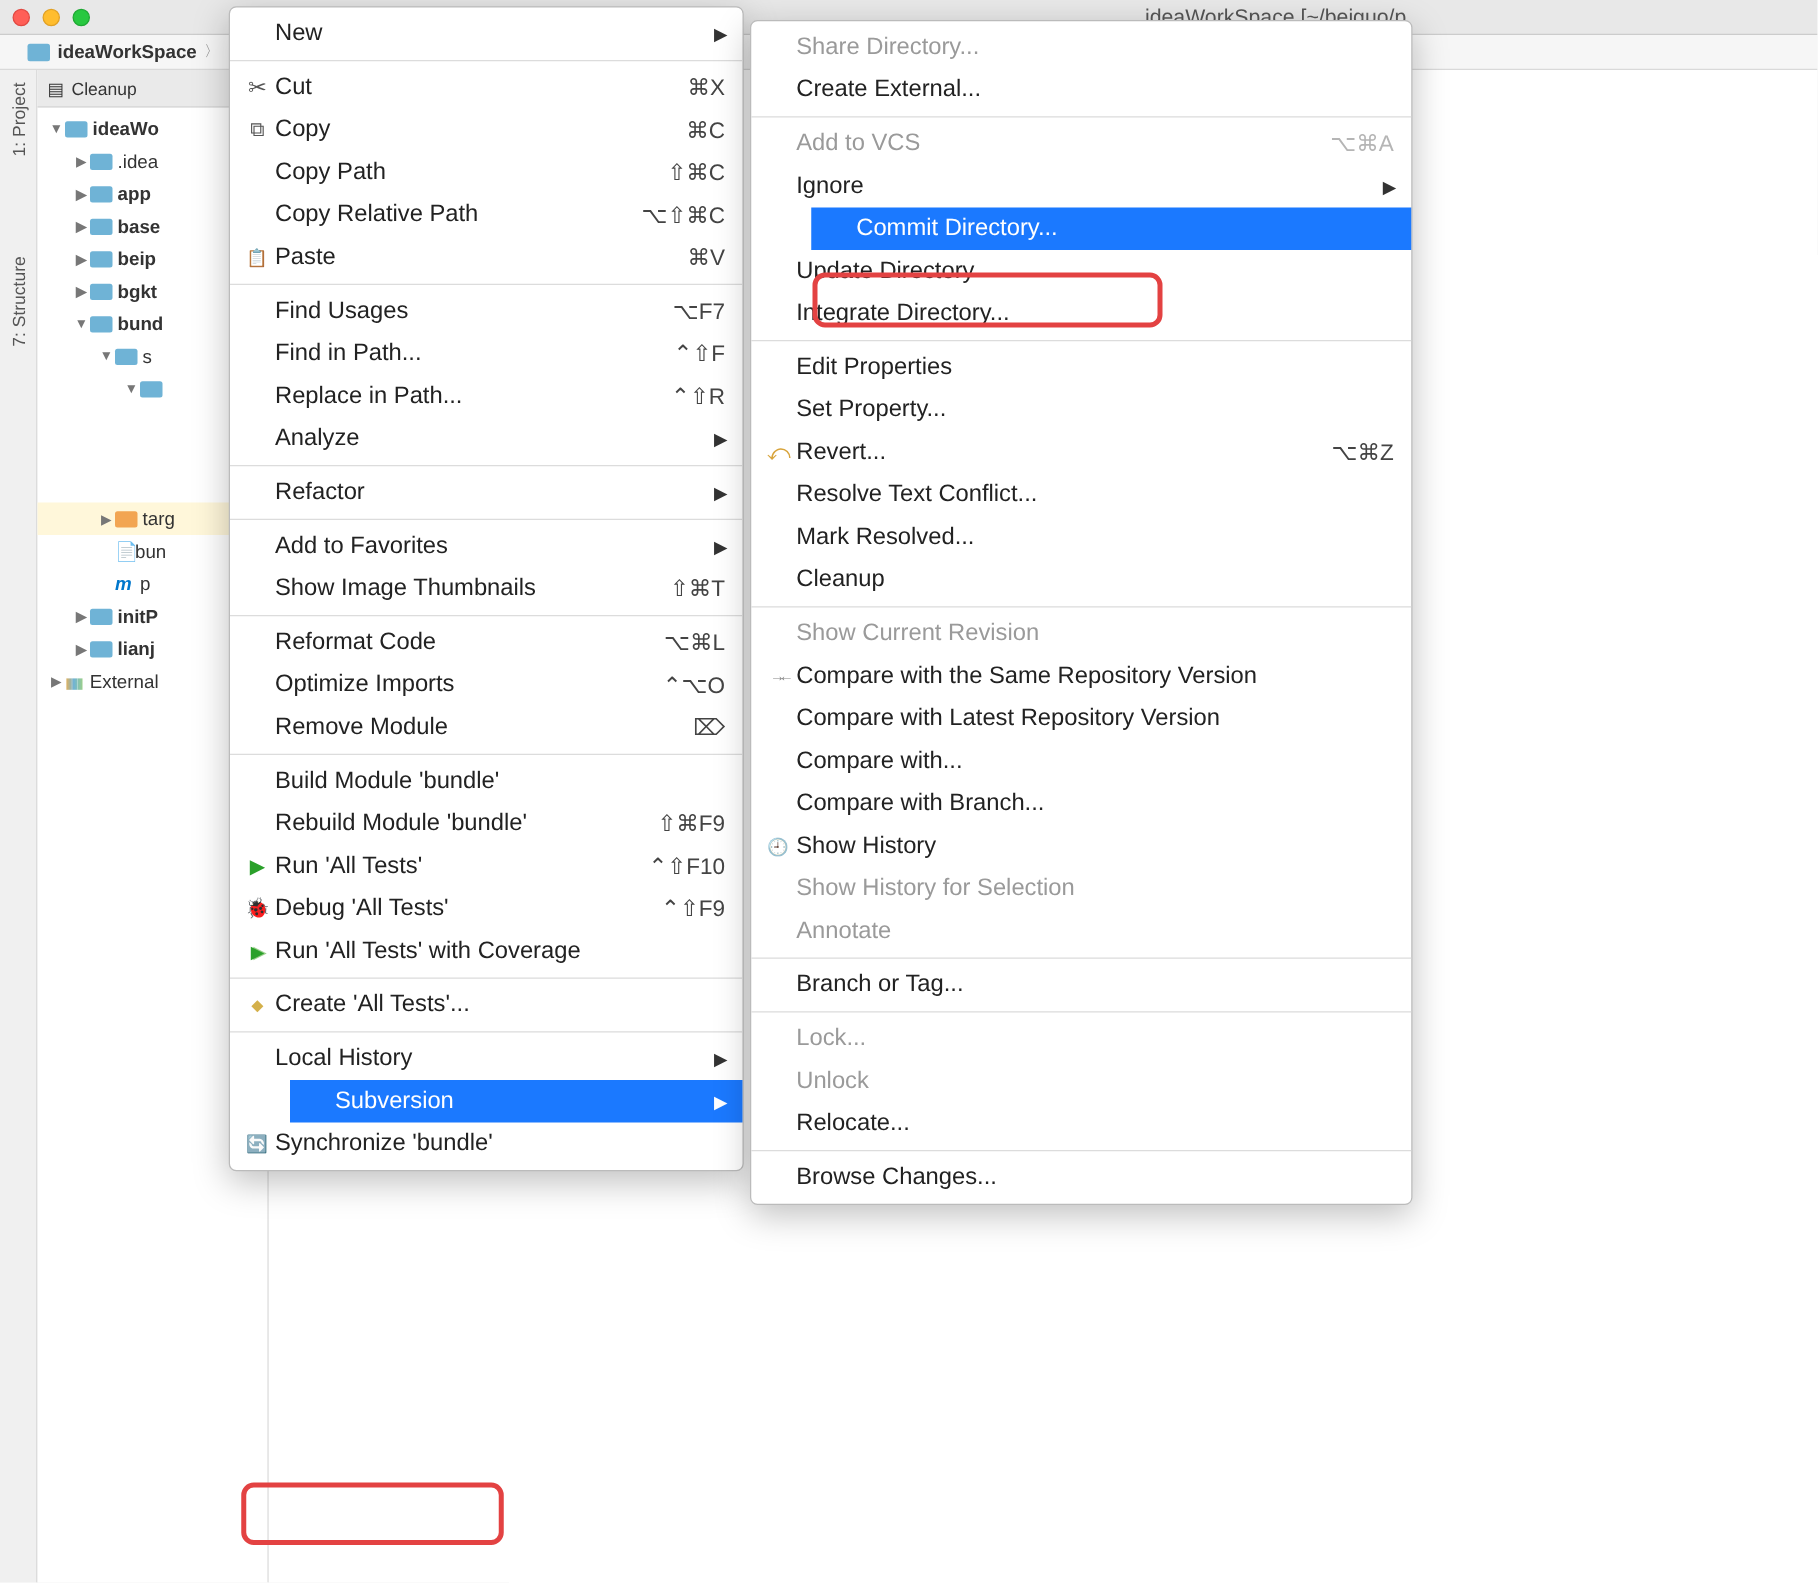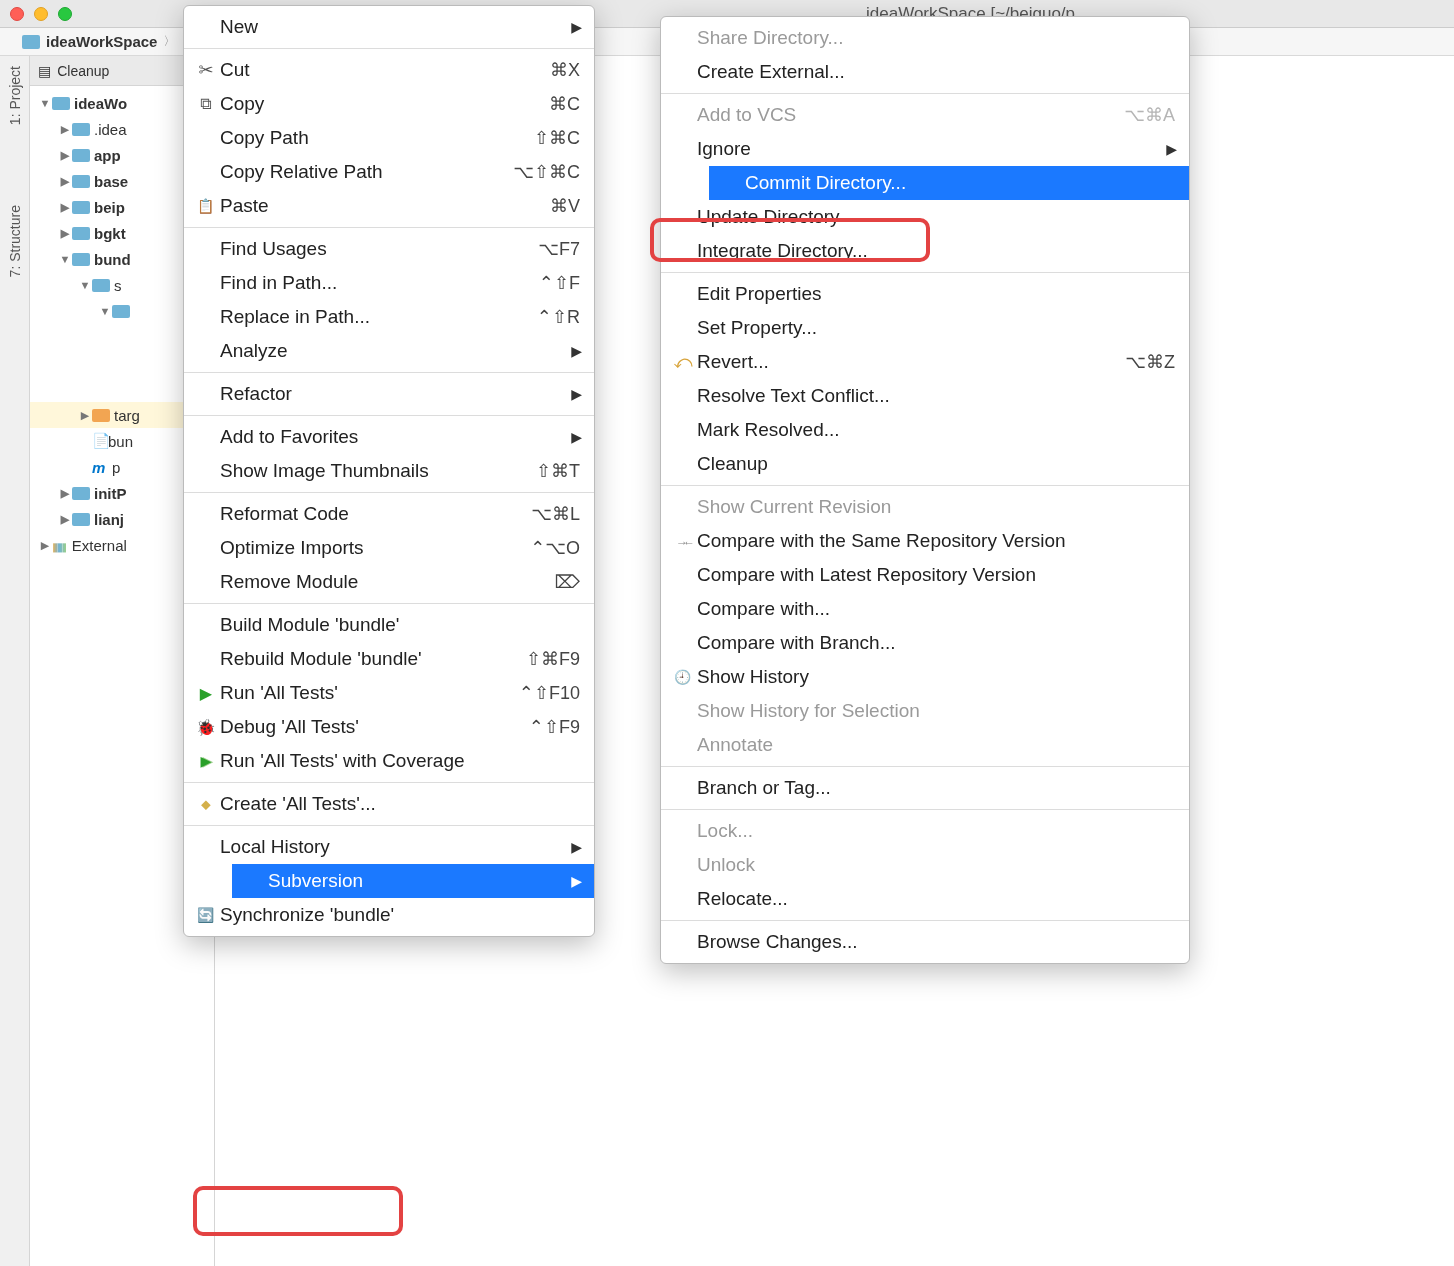--- a/index.html
+++ b/index.html
@@ -22,21 +22,21 @@
     display: flex;
     align-items: center;
     padding: 0 10px;
     position: relative;
   }
   .traffic { display: flex; gap: 10px; }
   .traffic .dot { width: 14px; height: 14px; border-radius: 50%; }
   .dot.red { background: #ff5f57; border: 1px solid #e14942; }
   .dot.yellow { background: #ffbd2e; border: 1px solid #e1a125; }
   .dot.green { background: #28c840; border: 1px solid #1fa833; }
-  .titlebar .title { position: absolute; left: 866px; font-size: 17px; color: #555; white-space: nowrap; }
+  .titlebar .title { position: absolute; left: 916px; font-size: 17px; color: #555; white-space: nowrap; }
 
   
   .breadcrumb {
     height: 28px;
     background: #f6f6f6;
     border-bottom: 1px solid #d9d9d9;
     display: flex;
     align-items: center;
     padding-left: 22px;
     font-size: 15px;
@@ -444,21 +444,21 @@
       <span class="sub">▶</span>
     </div>
   <div class="row">
       <span class="iconcell ic-sync"></span>
       <span class="label">Synchronize 'bundle'</span>
     </div>
 </div>
 
 <div class="redbox" style="left:193px; top:1186px; width:210px; height:50px;"></div>
 
-<div class="menu" style="left:660px; top:16px; width:530px;">
+<div class="menu" style="left:600px; top:16px; width:530px;">
   <div class="row disabled">
       <span class="iconcell"></span>
       <span class="label">Share Directory...</span>
     </div>
   <div class="row">
       <span class="iconcell"></span>
       <span class="label">Create External...</span>
     </div>
   <div class="sep"></div>
   <div class="row disabled">

